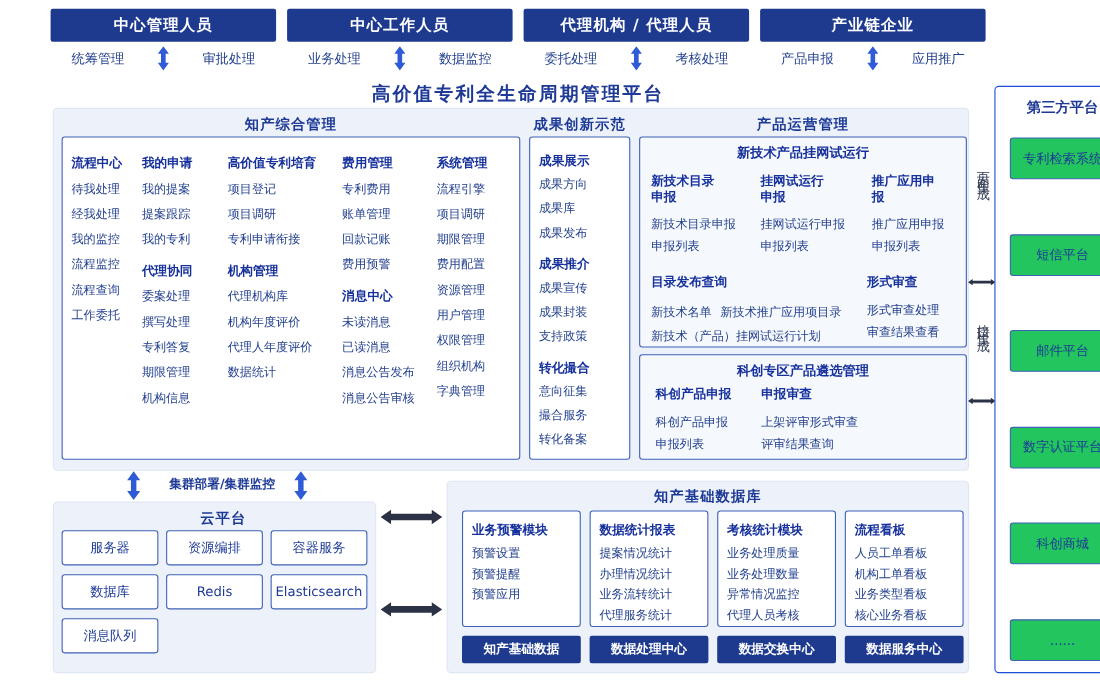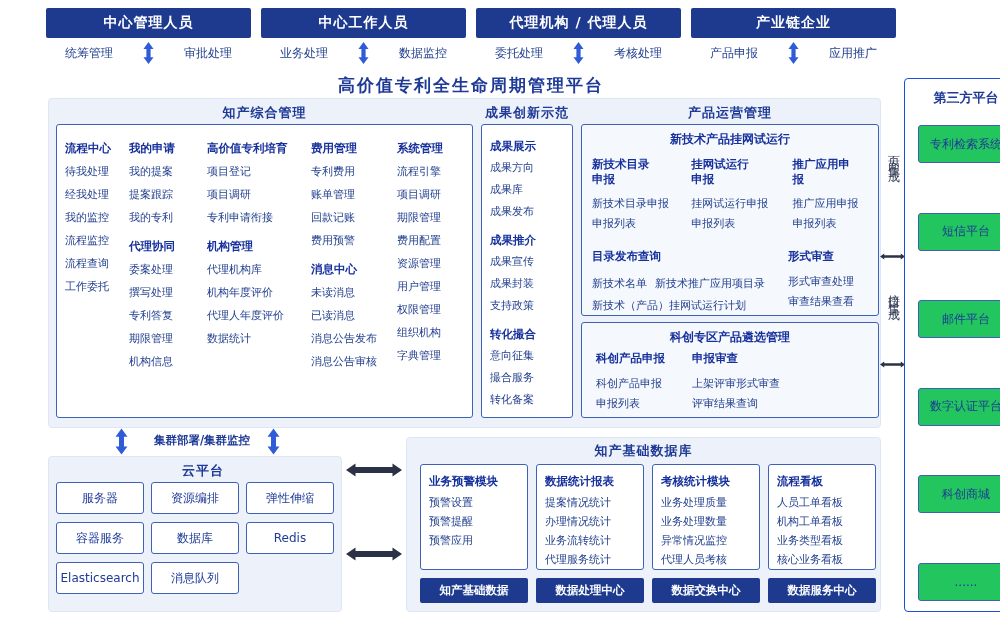--- a/index.html
+++ b/index.html
@@ -307,21 +307,20 @@
   <div class="cluster-label" style="left:96px;top:433px;width:140px">集群部署/集群监控</div>
   <svg class="varrow abs" style="left:231px;top:428px" width="13" height="27" viewBox="0 0 12 24">
       <path fill="currentColor" d="M6 0 L11.5 7.5 H8.3 V16.5 H11.5 L6 24 L0.5 16.5 H3.7 V7.5 H0.5 Z"></path>
     </svg>
 
   <div class="panel" style="left:12px;top:456px;width:294px;height:156px"></div>
   <div class="section-title" style="left:12px;top:462px;width:310px">云平台</div>
   <div class="cloud-grid">
       <div class="cloud-box">服务器</div>
       <div class="cloud-box">资源编排</div>
-      <div class="cloud-box">弹性伸缩</div>
       <div class="cloud-box">容器服务</div>
       <div class="cloud-box">数据库</div>
       <div class="cloud-box">Redis</div>
       <div class="cloud-box">Elasticsearch</div>
       <div class="cloud-box">消息队列</div>
     </div>
 
   <svg class="harrow abs" style="left:310px;top:463px" width="56" height="14" viewBox="0 0 56 14">
       <path fill="currentColor" d="M0 7 L9.5 0.5 V4 H46.5 V0.5 L56 7 L46.5 13.5 V10 H9.5 V13.5 Z"></path>
     </svg>

